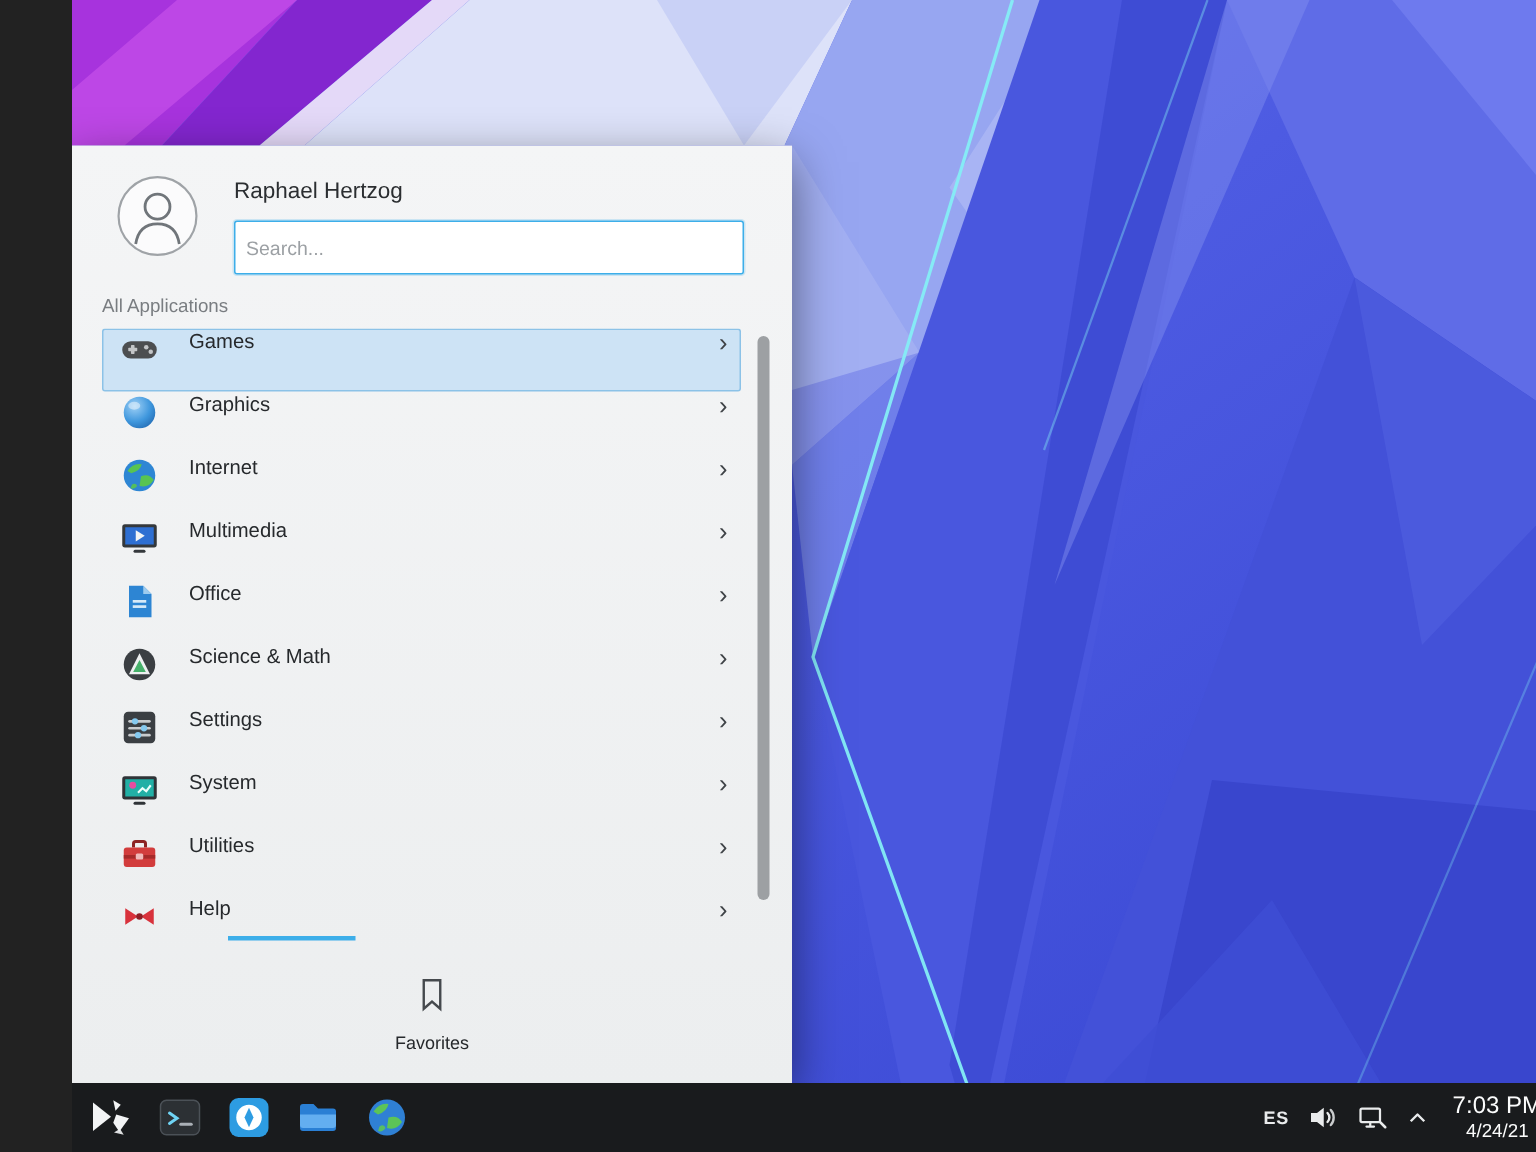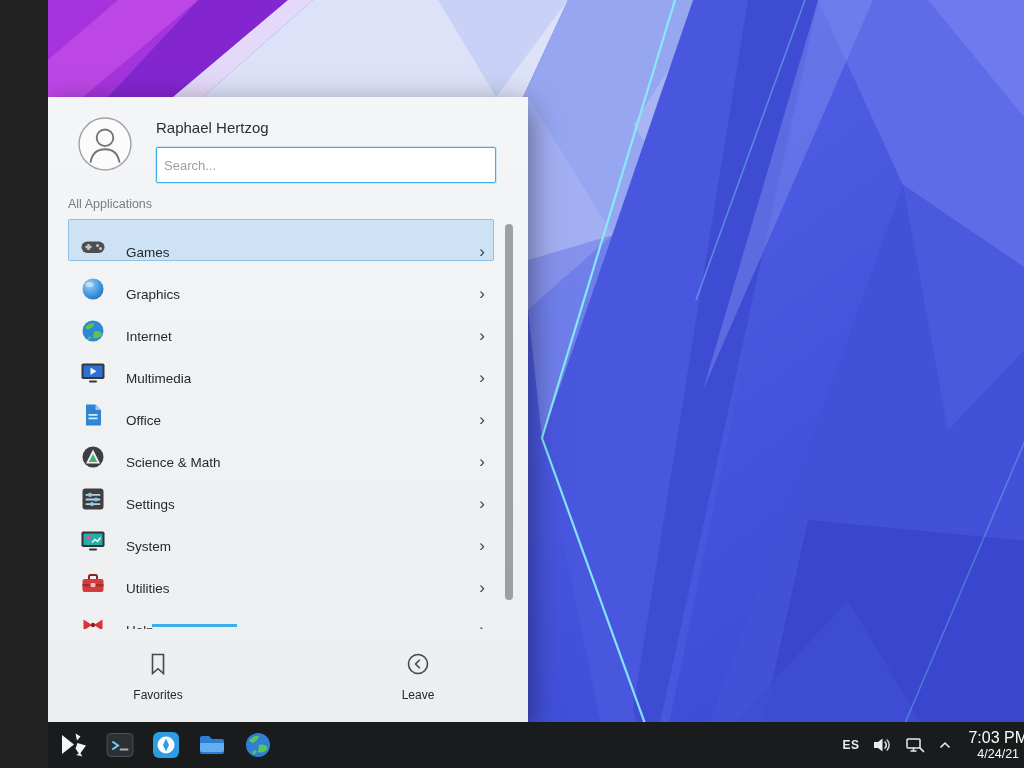--- a/index.html
+++ b/index.html
@@ -13,21 +13,21 @@
     box-shadow:0 10px 30px rgba(0,0,0,.5);}
   .lh-avatar{position:absolute;left:30px;top:20px;width:54px;height:54px;}
   .lh-name{position:absolute;left:108px;top:22px;font-size:15px;color:#2b2e31;}
   .lh-search{position:absolute;left:108px;top:50px;width:340px;height:36px;
     border:1px solid #3daee9;border-radius:2px;background:#fff;outline:none;
     font-size:13px;padding:0 7px;color:#232629;box-shadow:0 0 0 1px rgba(61,174,233,.22);}
   .lh-search::placeholder{color:#9ca0a4;}
   .section-label{position:absolute;left:20px;top:100px;font-size:12.5px;color:#797d81;}
 
   .app-list{position:absolute;left:0;top:122px;width:480px;height:410px;overflow:hidden;}
-  .app-row{height:42px;display:flex;align-items:flex-end;margin:0 34px 0 20px;
+  .app-row{height:42px;display:flex;align-items:flex-start;margin:0 34px 0 20px;
     padding:0 8px 0 11px;border:1px solid transparent;border-radius:2px;cursor:default;}
   .app-row.selected{background:#cde3f5;border-color:#8cc2e7;}
   .app-icon{width:26px;height:26px;flex:0 0 26px;display:flex;}
   .app-label{margin-left:20px;font-size:13.5px;color:#26292c;}
   .app-arrow{margin-left:auto;color:#3f4347;font-size:17px;line-height:1;}
 
   .scrollbar{position:absolute;left:457px;top:127px;width:8px;height:376px;border-radius:4px;background:#9da0a3;}
   .tab-indicator{position:absolute;left:104px;top:527px;width:85px;height:3px;background:#3daee9;}
 
   .tabbar{position:absolute;left:0;top:533px;width:480px;height:92px;display:flex;gap:40px;}
@@ -252,28 +252,20 @@
         <span class="tab-icon">
           <svg width="26" height="26" viewBox="0 0 26 26">
             <path d="M7.5 3.5 h11 v19 l-5.5 -4.8 -5.5 4.8 Z" fill="none" stroke="#45494d" stroke-width="1.6"></path>
           </svg></span>
         <span class="tab-label">Favorites</span>
       </div>
 
 
 
 
-      <div class="tab">
-        <span class="tab-icon">
-          <svg width="26" height="26" viewBox="0 0 26 26">
-            <circle cx="13" cy="13" r="9.5" fill="none" stroke="#45494d" stroke-width="1.6"></circle>
-            <path d="M14.8 8.8 L10.6 13 l4.2 4.2" fill="none" stroke="#45494d" stroke-width="1.6"></path>
-          </svg></span>
-        <span class="tab-label">Leave</span>
-      </div>
 
     </div>
   </div>
 
   <div class="taskbar">
     <div class="tb-left">
 
       <button class="tb-btn">
         <svg width="30" height="30" viewBox="0 0 30 30">
           <path d="M3 5 L15 14.5 3 24 Z" fill="#f2f4f5"></path>

